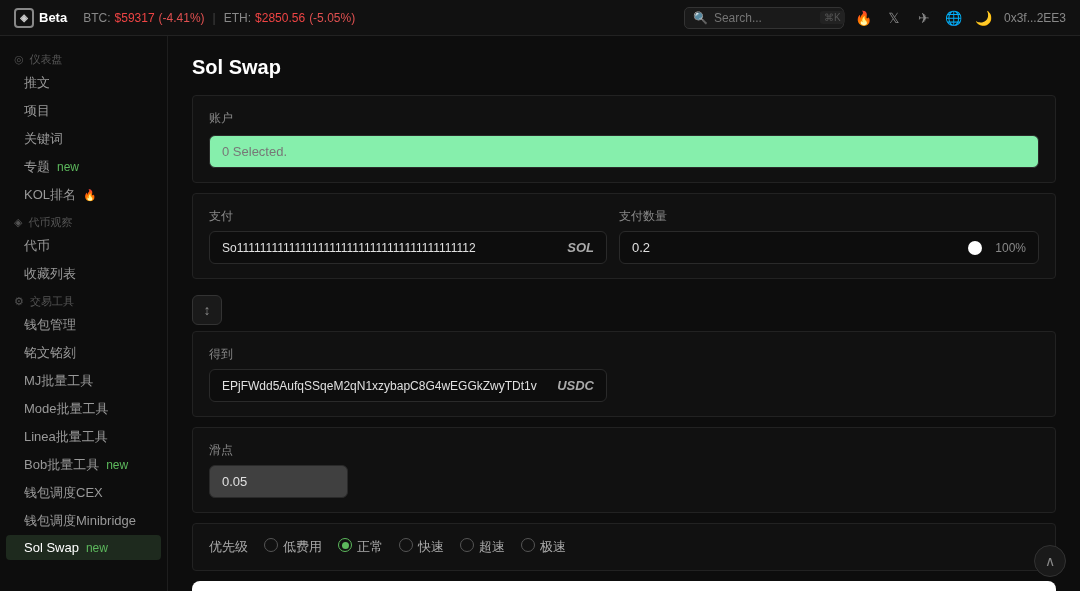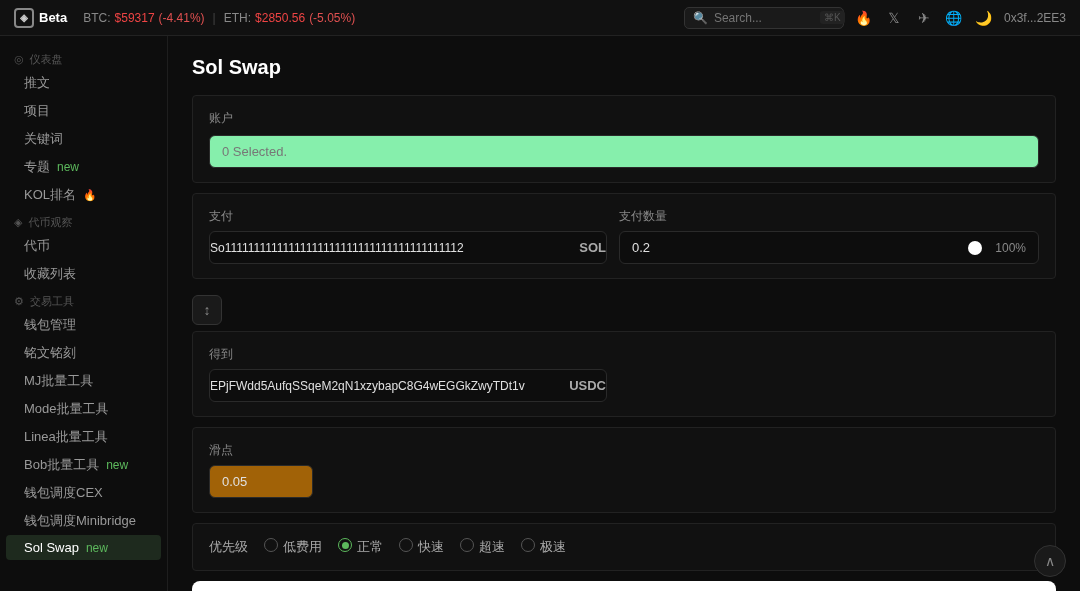--- a/index.html
+++ b/index.html
@@ -188,36 +188,37 @@
       font-size: 12px;
       color: #888;
       margin-bottom: 6px;
     }
     .input-row {
       display: flex;
       align-items: flex-end;
       background: #0d0d0d;
       border: 1px solid #2a2a2a;
       border-radius: 6px;
-      padding: 8px 0;
+      padding: 8px 12px;
       gap: 8px;
     }
     .input-row input {
       background: transparent;
       border: none;
       outline: none;
       color: #e0e0e0;
       font-size: 13px;
       flex: 1;
     }
     .token-label {
       color: #aaa;
       font-size: 13px;
       font-weight: 600;
       flex-shrink: 0;
+      font-style: italic;
     }
 
     
     .amount-section {
       display: flex;
       flex-direction: column;
     }
     .amount-input-row {
       display: flex;
       align-items: center;
@@ -278,27 +279,27 @@
       display: flex;
       align-items: center;
       justify-content: center;
       cursor: pointer;
       color: #888;
       font-size: 14px;
     }
 
     
     .slippage-input {
-      background: #a16207;
+      background: #404040;
       border: 1px solid #2a2a2a;
       border-radius: 6px;
       padding: 8px 12px;
       color: #e0e0e0;
       font-size: 13px;
-      width: 104px;
+      width: 139px;
     }
 
     
     .priority-row {
       display: flex;
       align-items: center;
       gap: 16px;
       flex-wrap: wrap;
     }
     .priority-label-main {

